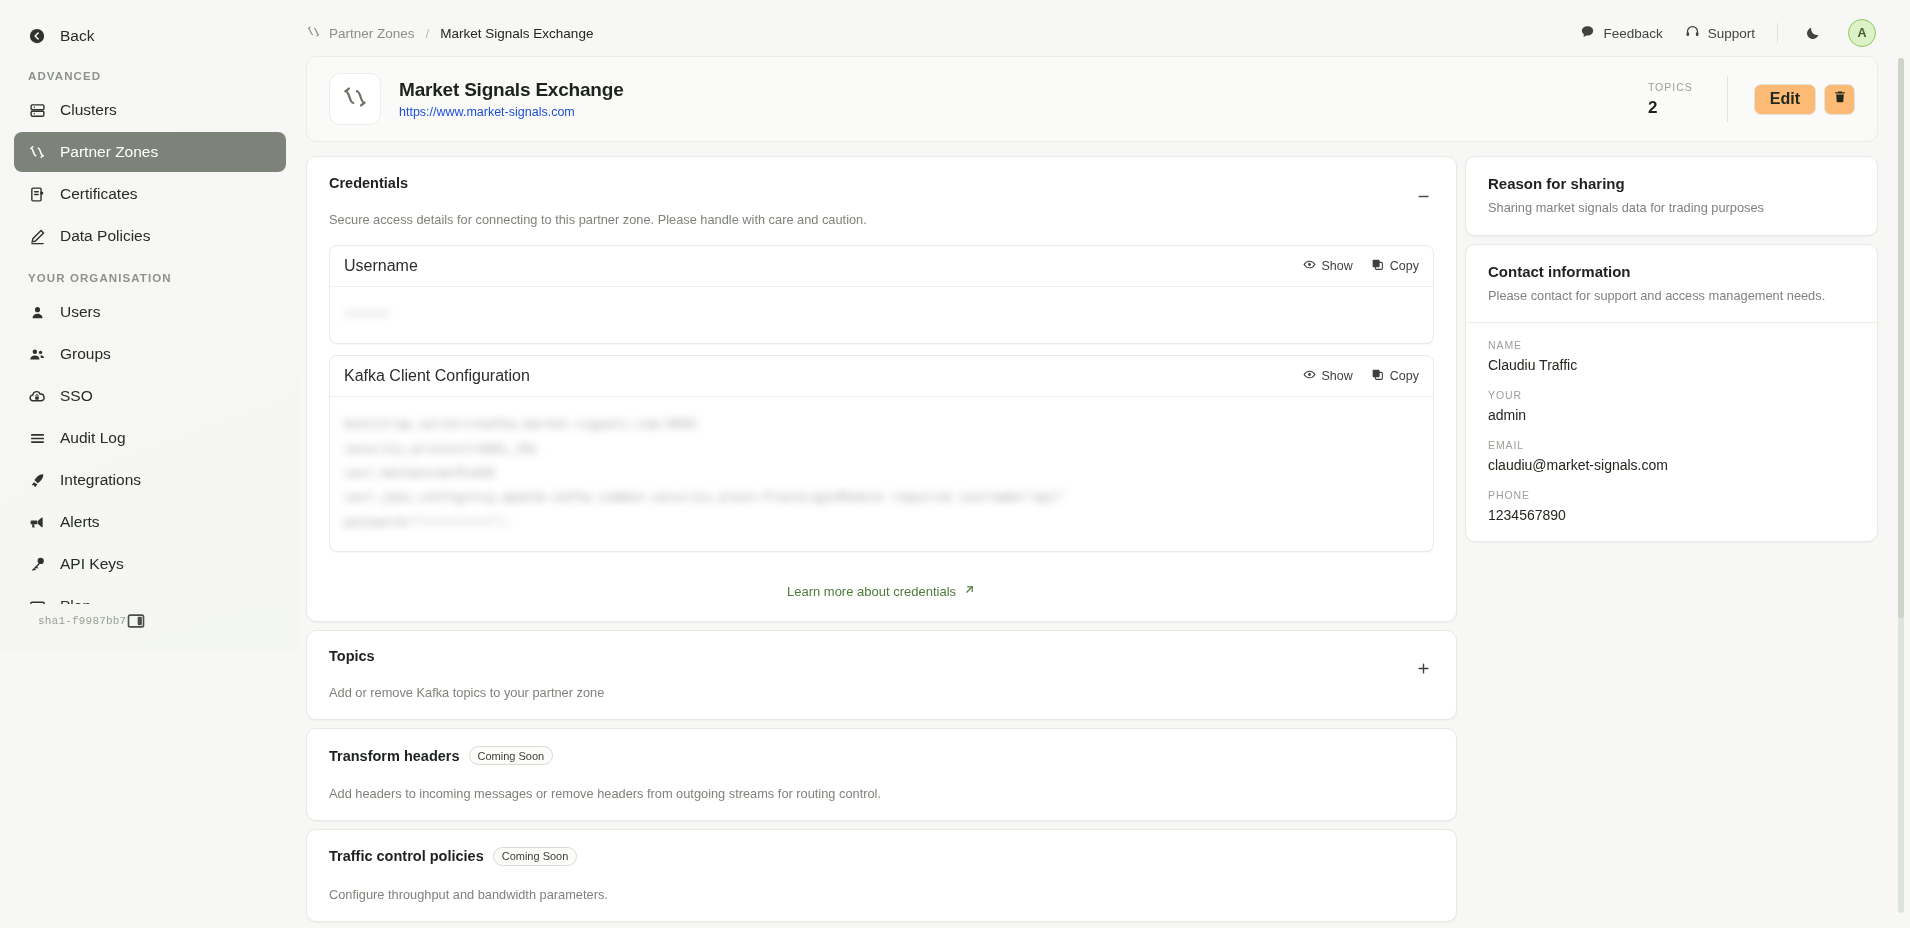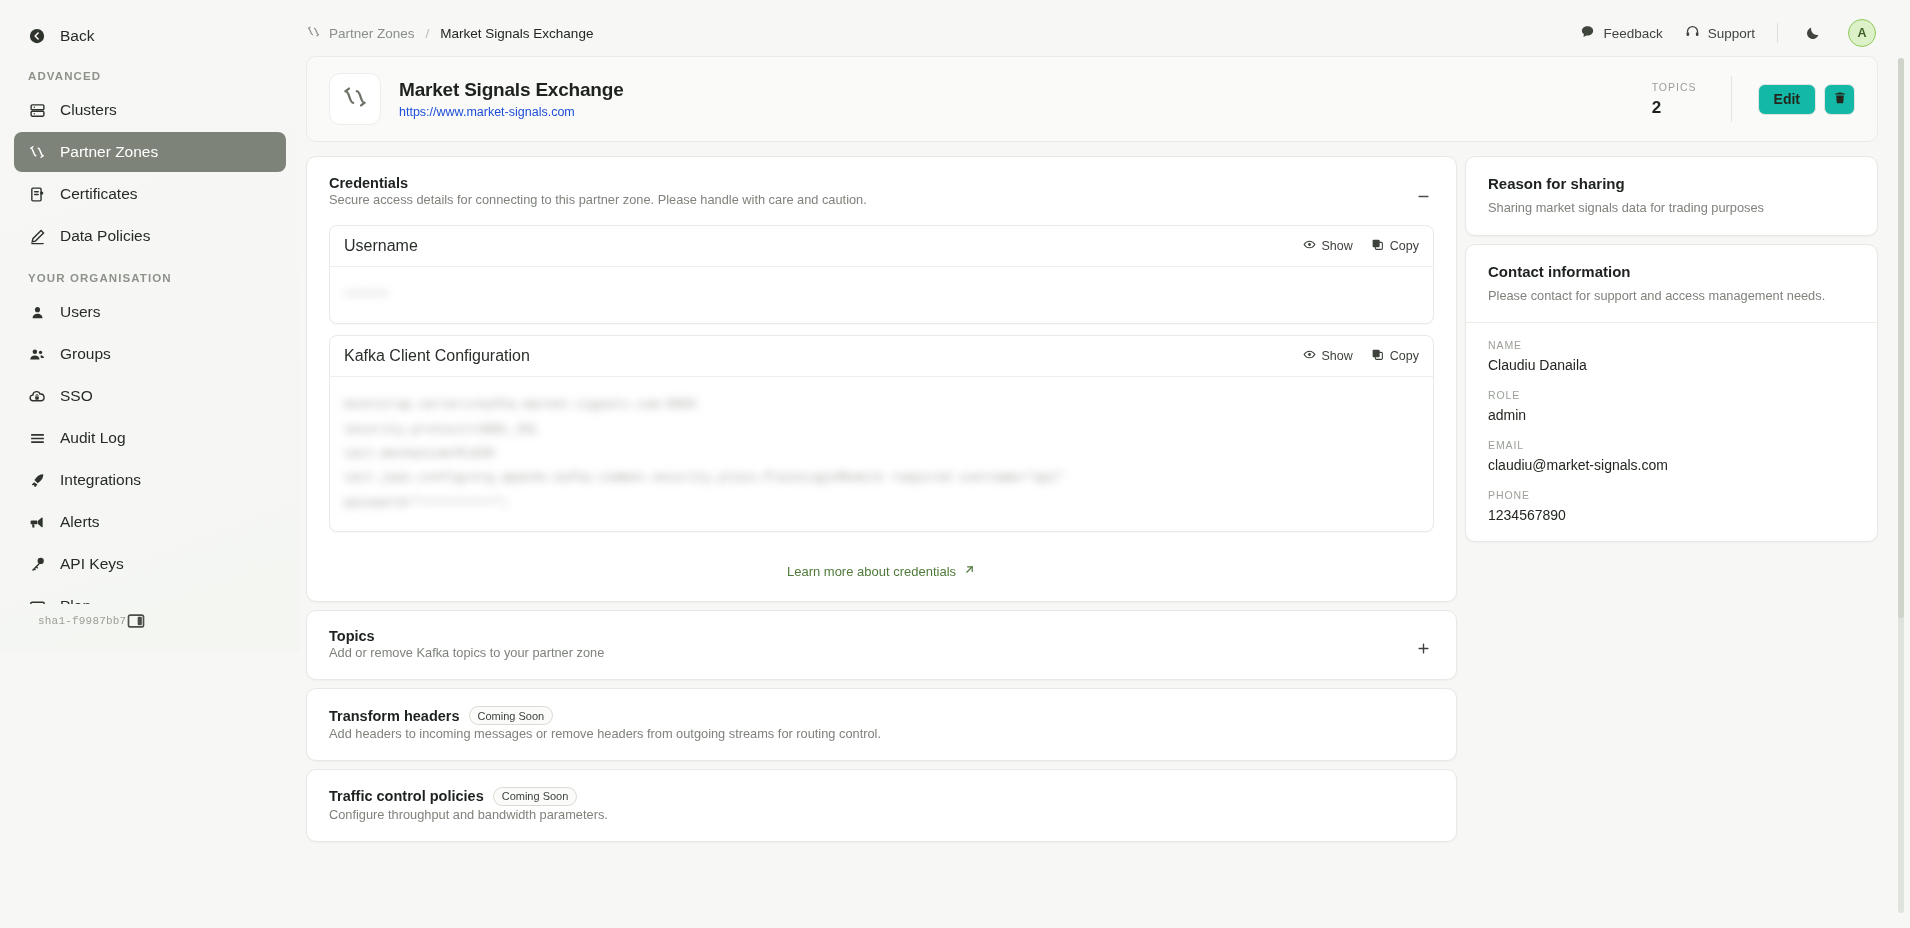--- a/index.html
+++ b/index.html
@@ -108,35 +108,35 @@
   .hdr-sub { font-size: 12.5px; color: #1d4ed8; margin-top: 4px; }
   .hdr-spacer { flex: 1 1 auto; }
   .topics-stat { text-align: left; padding-right: 34px; }
   .topics-label { font-size: 10.5px; letter-spacing: 1px; color: #9aa097; font-weight: 500; }
   .topics-value { font-size: 17px; font-weight: 700; color: #1d221e; margin-top: 5px; }
   .hdr-div { width: 1px; height: 46px; background: #e3e6e0; margin-right: 26px; }
   .hdr-actions { display: flex; align-items: center; gap: 8px; }
   .btn {
     height: 31px; padding: 0 15px;
     border: 1px solid #e2e5df; border-radius: 7px;
-    background: #14b8a6; font-size: 14px; font-weight: 600; color: #23281f;
+    background: #fdba74; font-size: 16px; font-weight: 600; color: #23281f;
     display: flex; align-items: center; justify-content: center; cursor: pointer;
     font-family: "Liberation Sans", sans-serif;
   }
   .btn-icon { width: 31px; padding: 0; }
 
   .cols { display: flex; gap: 8px; align-items: flex-start; }
   .col-left { flex: 1 1 auto; min-width: 0; }
   .col-right { flex: 0 0 413px; }
 
   
   .sec-head { display: flex; align-items: flex-start; padding: 18px 22px 16px 22px; }
   .sec-head-txt { flex: 1 1 auto; }
   .sec-title { font-size: 14.5px; font-weight: 700; color: #1d221e; }
-  .sec-desc { font-size: 12.8px; color: #7e837b; margin-top: 0; line-height: 1.4; }
+  .sec-desc { font-size: 12.8px; color: #7e837b; margin-top: 20px; line-height: 1.4; }
   .sec-toggle { width: 22px; height: 22px; display:flex; align-items:center; justify-content:center; cursor:pointer; margin-top: 10px;}
 
   .cred-body { padding: 0 22px 0 22px; }
   .field {
     border: 1px solid #e8eae5; border-radius: 8px;
     margin-bottom: 11px; overflow: hidden;
     box-shadow: 0 1px 1px rgba(20,24,18,.03);
     background:#fff;
   }
   .field-head {
@@ -605,24 +605,24 @@
             <div class="r-sub">Sharing market signals data for trading purposes</div>
           </section>
 
           <section class="card rcard">
             <div class="r-title">Contact information</div>
             <div class="r-sub">Please contact for support and access management needs.</div>
             <div class="r-sep"></div>
 
             <div class="kv">
               <div class="kv-label">NAME</div>
-              <div class="kv-value">Claudiu Danaila</div>
+              <div class="kv-value">Claudiu Traffic</div>
             </div>
             <div class="kv">
-              <div class="kv-label">ROLE</div>
+              <div class="kv-label">YOUR</div>
               <div class="kv-value">admin</div>
             </div>
             <div class="kv">
               <div class="kv-label">EMAIL</div>
               <div class="kv-value">claudiu@market-signals.com</div>
             </div>
             <div class="kv">
               <div class="kv-label">PHONE</div>
               <div class="kv-value">1234567890</div>
             </div>

